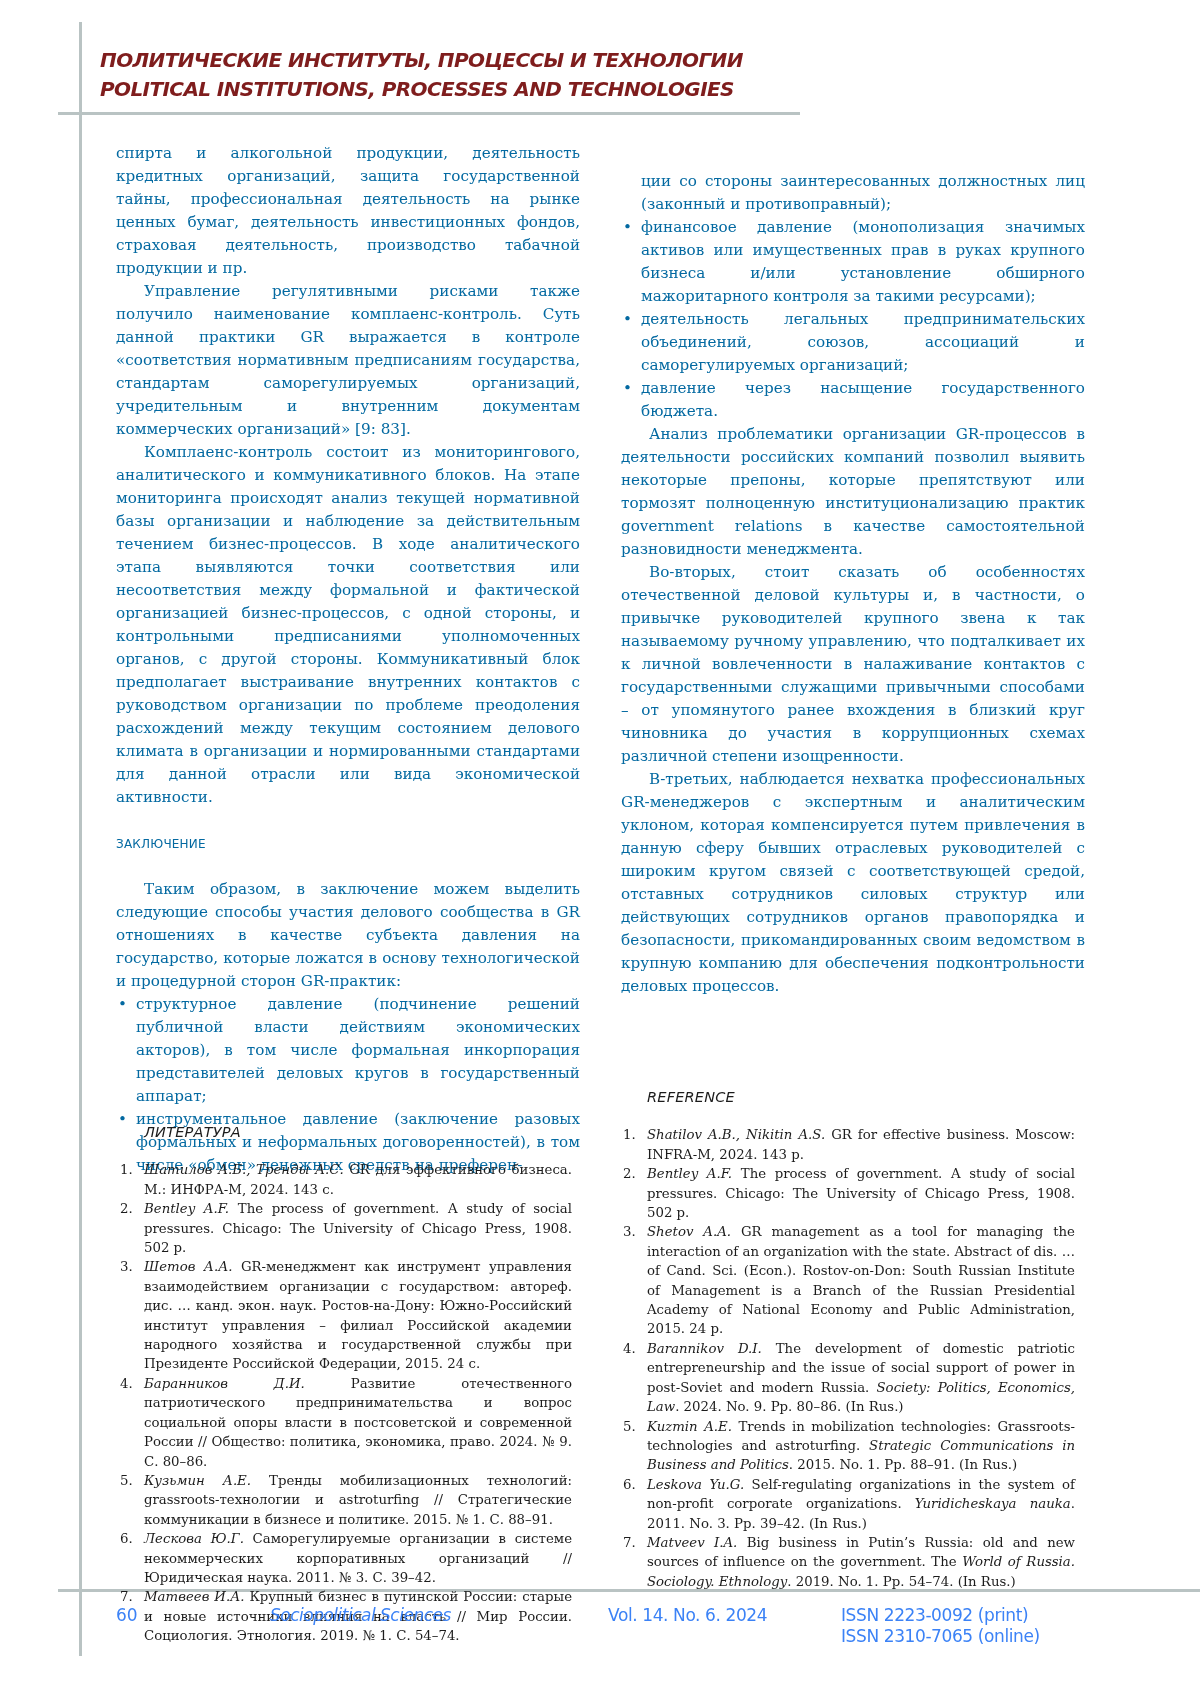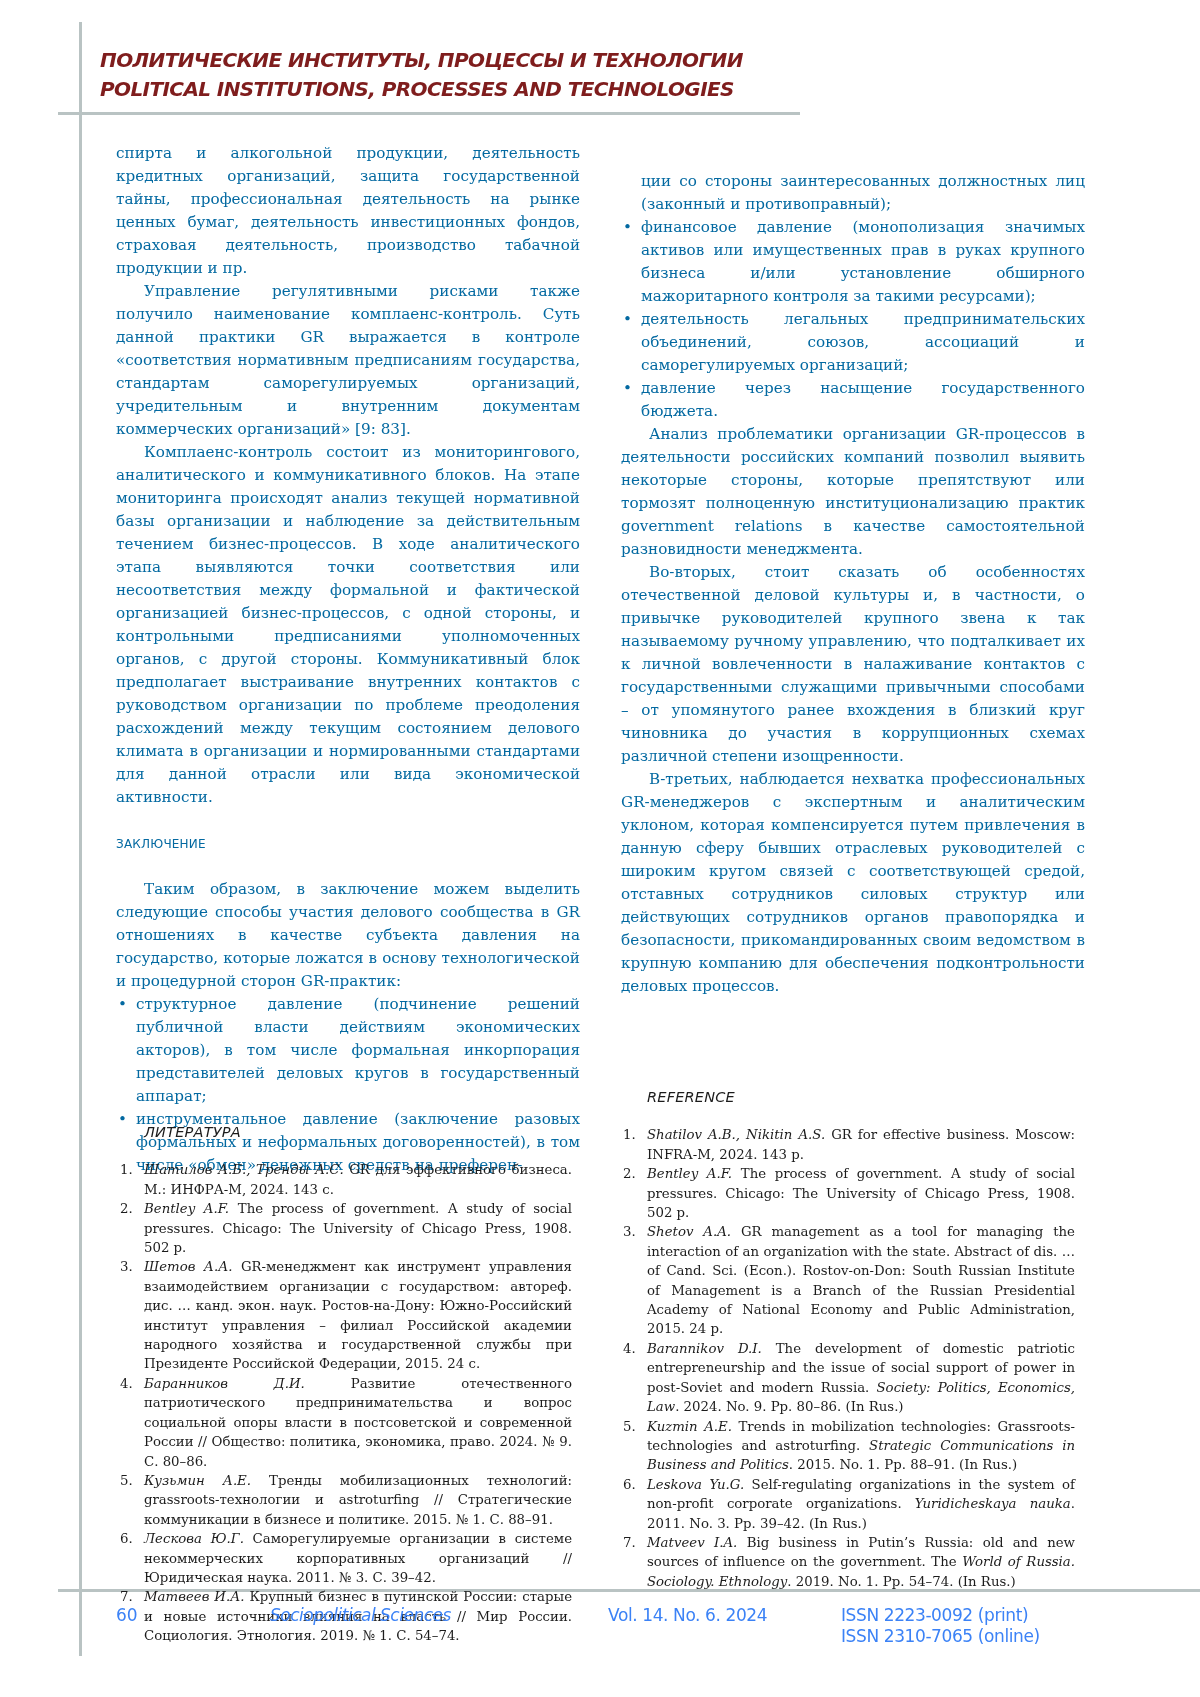--- a/index.html
+++ b/index.html
@@ -62,21 +62,21 @@
   </ul>
 </section>
 
 <section class="col col-right">
   <ul>
     <li><span>ции со стороны заинтересованных должностных лиц (законный и противоправный);</span></li>
     <li><span class="bullet">•</span><span>финансовое давление (монополизация значимых активов или имущественных прав в руках крупного бизнеса и/или установление обширного мажоритарного контроля за такими ресурсами);</span></li>
     <li><span class="bullet">•</span><span>деятельность легальных предпринимательских объединений, союзов, ассоциаций и саморегулируемых организаций;</span></li>
     <li><span class="bullet">•</span><span>давление через насыщение государственного бюджета.</span></li>
   </ul>
-  <p class="ind">Анализ проблематики организации GR-процессов в деятельности российских компаний позволил выявить некоторые стороны, которые препятствуют или тормозят полноценную институционализацию практик government relations в качестве самостоятельной разновидности менеджмента.</p>
+  <p class="ind">Анализ проблематики организации GR-процессов в деятельности российских компаний позволил выявить некоторые препоны, которые препятствуют или тормозят полноценную институционализацию практик government relations в качестве самостоятельной разновидности менеджмента.</p>
   <p class="ind">Во-вторых, стоит сказать об особенностях отечественной деловой культуры и, в частности, о привычке руководителей крупного звена к так называемому ручному управлению, что подталкивает их к личной вовлеченности в налаживание контактов с государственными служащими привычными способами – от упомянутого ранее вхождения в близкий круг чиновника до участия в коррупционных схемах различной степени изощренности.</p>
   <p class="ind">В-третьих, наблюдается нехватка профессиональных GR-менеджеров с экспертным и аналитическим уклоном, которая компенсируется путем привлечения в данную сферу бывших отраслевых руководителей с широким кругом связей с соответствующей средой, отставных сотрудников силовых структур или действующих сотрудников органов правопорядка и безопасности, прикомандированных своим ведомством в крупную компанию для обеспечения подконтрольности деловых процессов.</p>
 </section>
 
 <section class="refs refs-left">
   <div class="ref-title">ЛИТЕРАТУРА</div>
   <ol>
     <li><span class="num">1.</span><i>Шатилов А.Б., Тренды А.С.</i><span> GR для эффективного бизнеса. М.: ИНФРА-М, 2024. 143 с.</span></li>
     <li><span class="num">2.</span><i>Bentley A.F.</i><span> The process of government. A study of social pressures. Chicago: The University of Chicago Press, 1908. 502 p.</span></li>
     <li><span class="num">3.</span><i>Шетов А.А.</i><span> GR-менеджмент как инструмент управления взаимодействием организации с государством: автореф. дис. … канд. экон. наук. Ростов-на-Дону: Южно-Российский институт управления – филиал Российской академии народного хозяйства и государственной службы при Президенте Российской Федерации, 2015. 24 с.</span></li>

